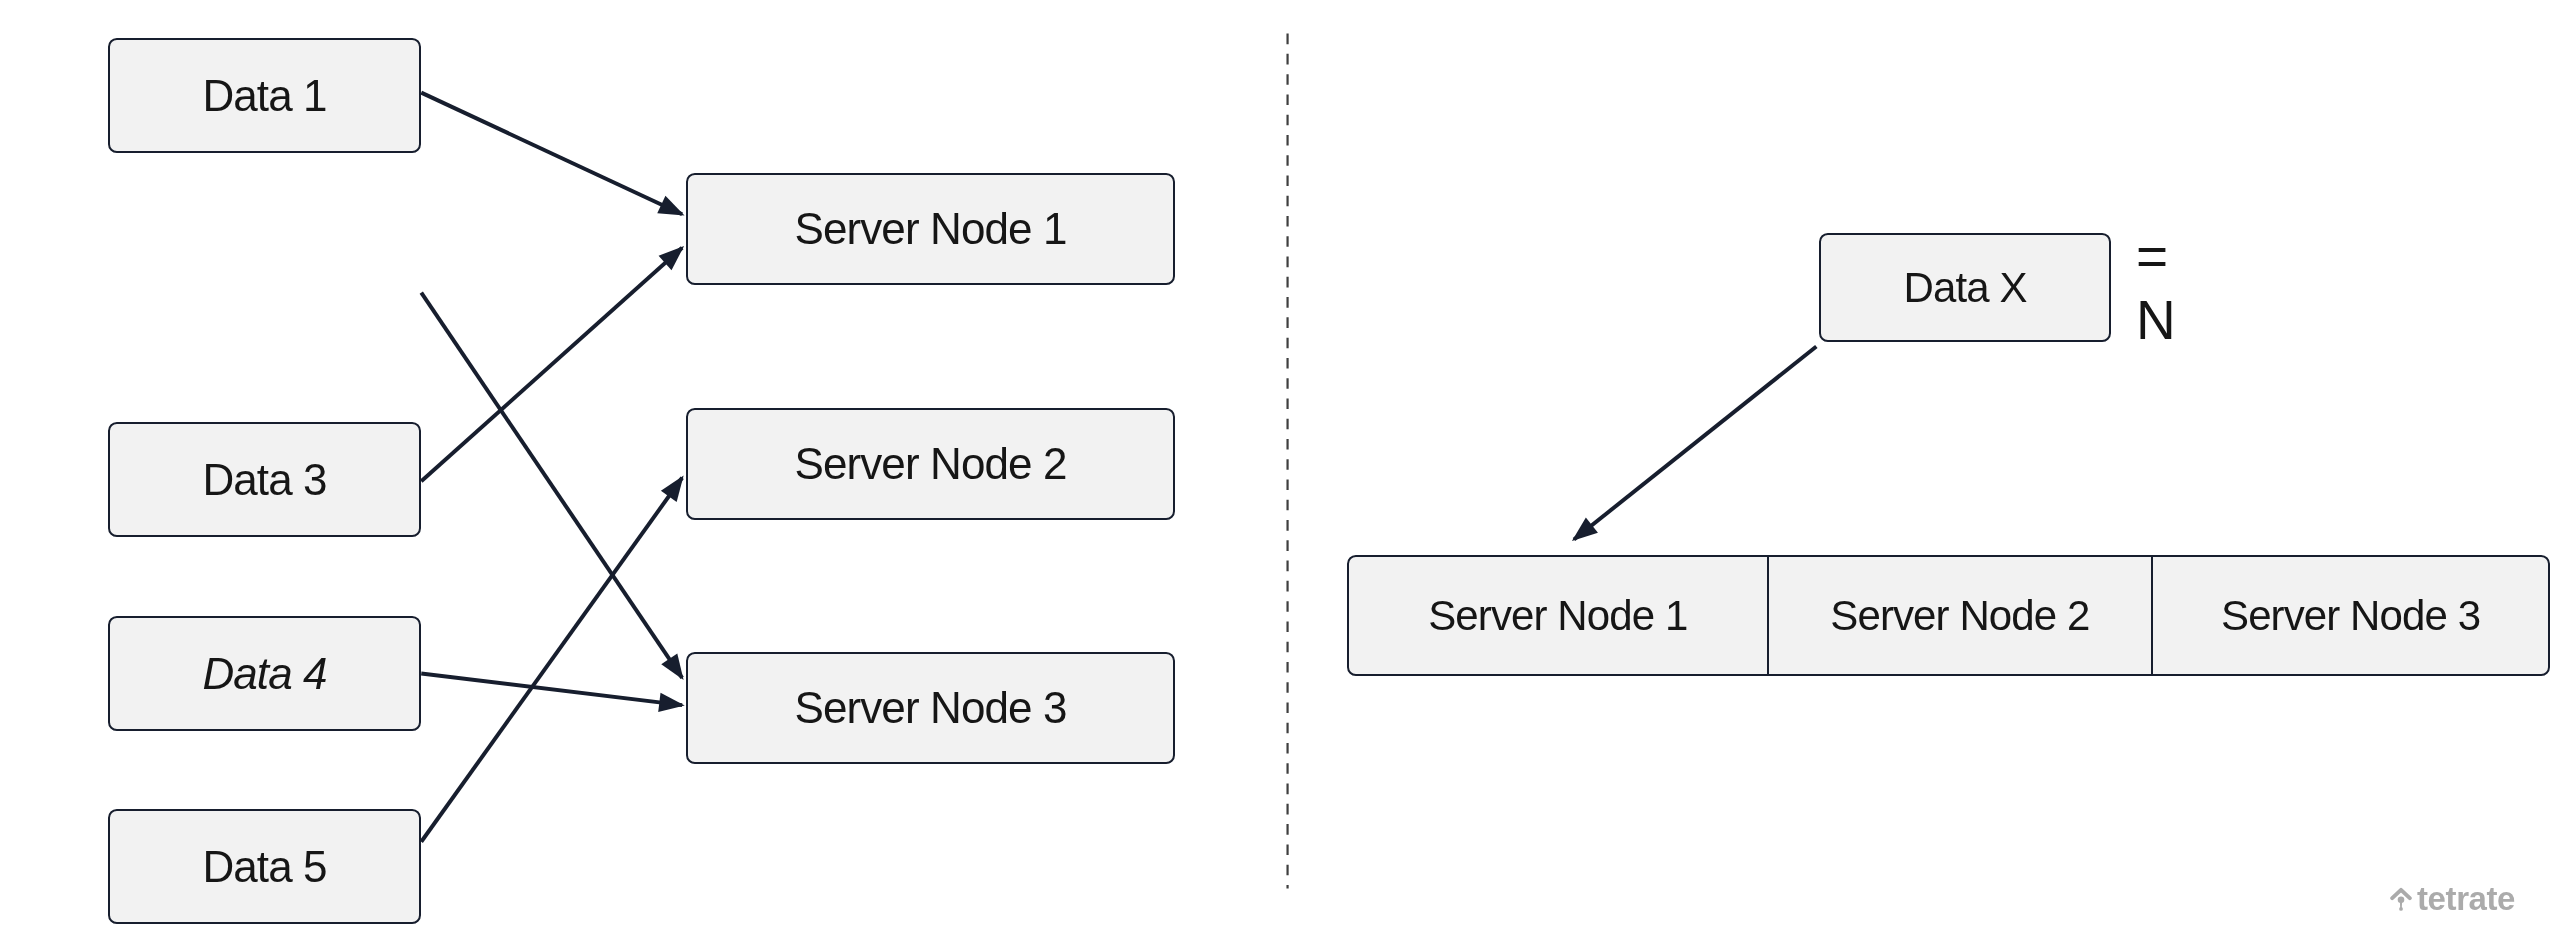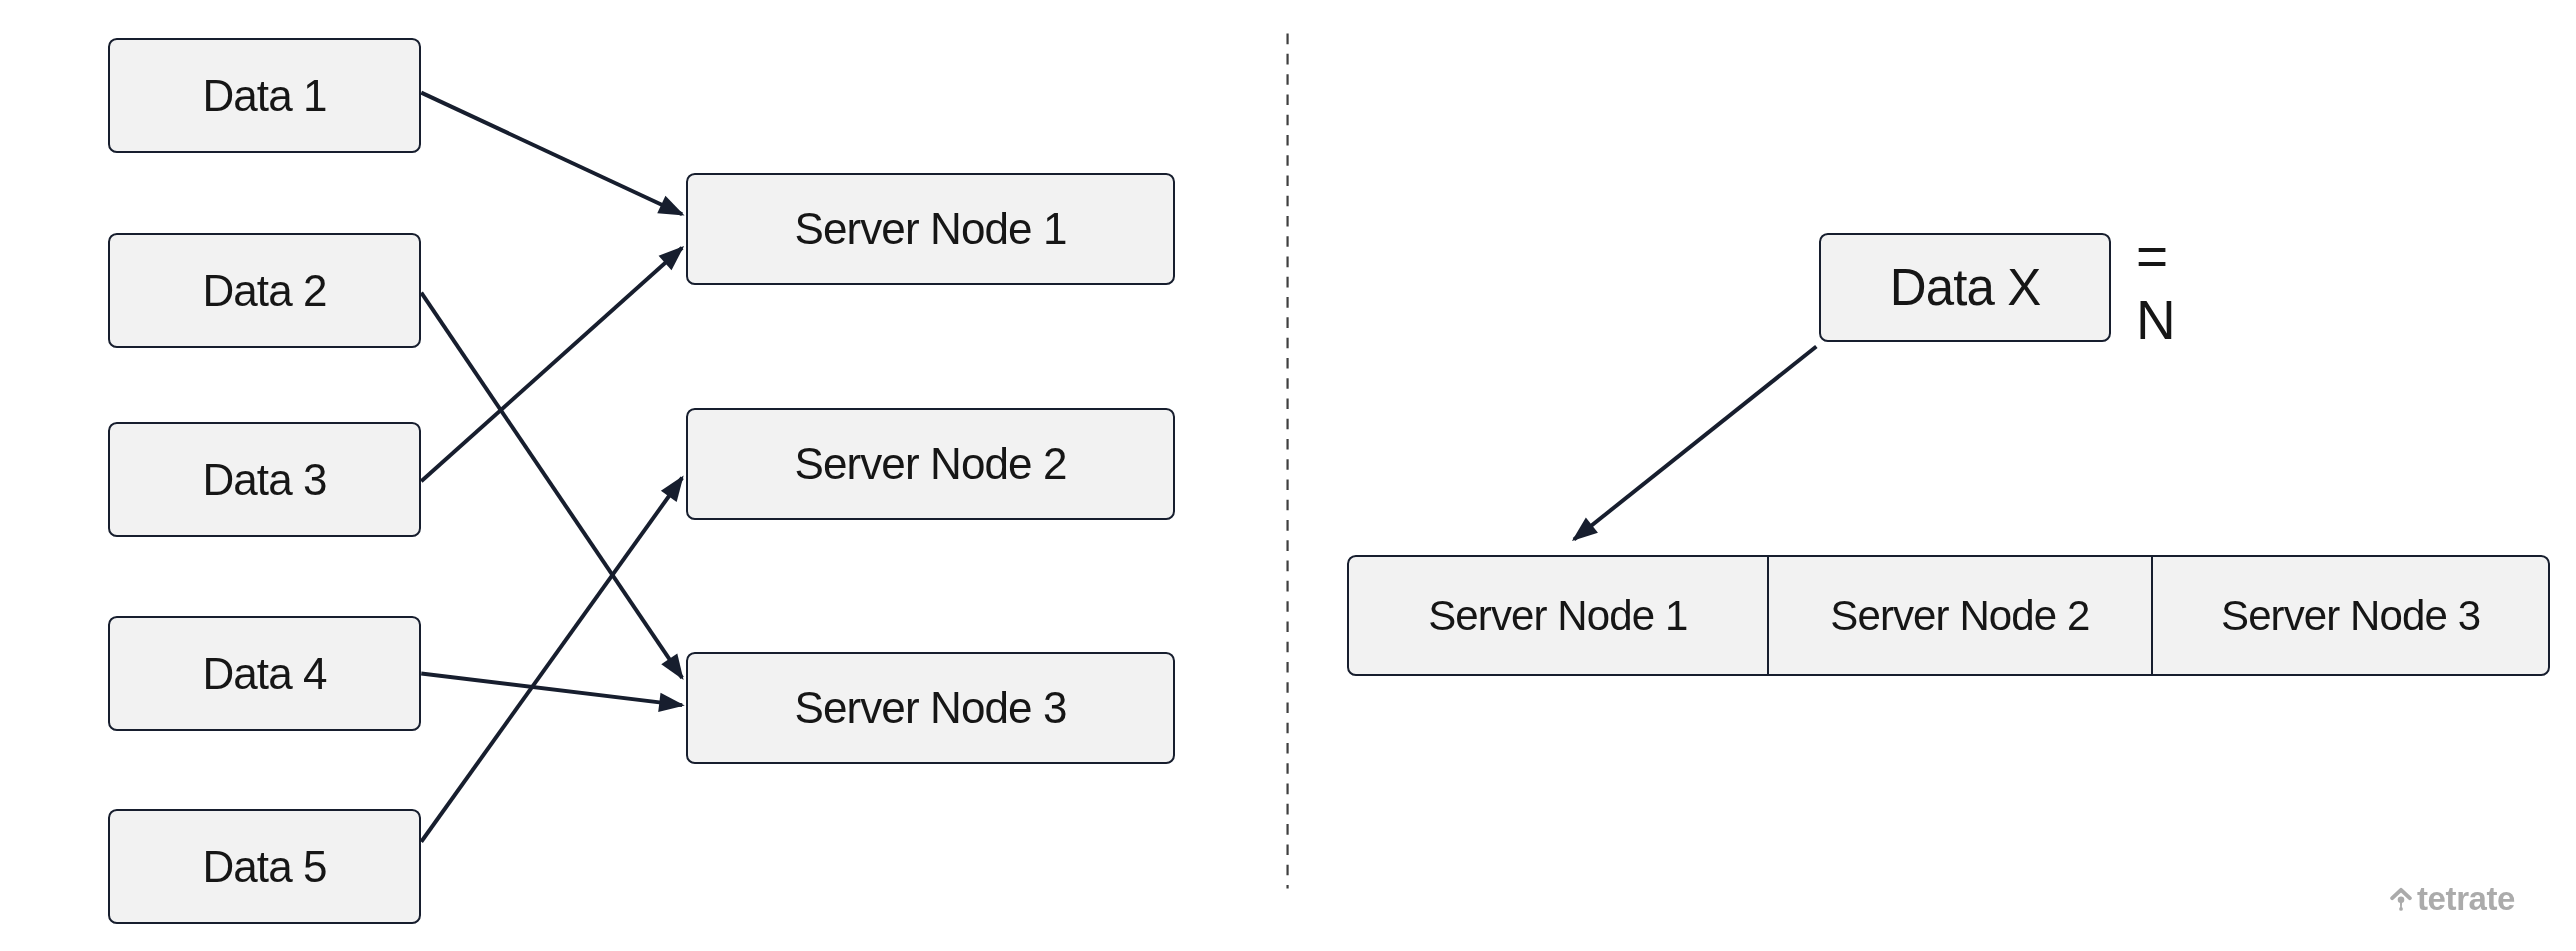--- a/index.html
+++ b/index.html
@@ -29,29 +29,29 @@
     color: var(--text, #161616);
     font-size: 44px;
     letter-spacing: -0.9px;
     white-space: nowrap;
   }
   
   .data-node { left: 108px; width: 313px; height: 115px; }
   .dn1 { top: 38px;  }
   .dn2 { top: 233px; }
   .dn3 { top: 422px; }
-  .dn4 { top: 616px; }
+  .dn4 { top: 616px; font-style: italic; }
   .dn5 { top: 809px; }
   
   .server-node { left: 686px; width: 489px; height: 112px; }
   .sn1 { top: 173px; }
   .sn2 { top: 408px; }
   .sn3 { top: 652px; }
   
-  .data-x { left: 1819px; top: 233px; width: 292px; height: 109px; font-size: 51px; }
+  .data-x { left: 1819px; top: 233px; width: 292px; height: 109px; font-size: 42px; }
   .equals-n {
     position: absolute; left: 2136px; top: 233px; height: 109px;
     display: flex; align-items: center;
     font-size: 55px; letter-spacing: -0.9px;
     color: var(--text, #161616);
   }
   .mod-label {
     position: absolute; left: 1724px; top: 427px;
     font-size: 48px; letter-spacing: -0.9px;
     color: var(--text, #161616);
@@ -106,23 +106,20 @@
       <line x1="478" y1="332" x2="774" y2="769" stroke="#171e2e" stroke-width="4.5" marker-end="url(#arrowhead)"></line>
       <line x1="478" y1="546" x2="774" y2="281" stroke="#171e2e" stroke-width="4.5" marker-end="url(#arrowhead)"></line>
       <line x1="478" y1="764" x2="774" y2="800" stroke="#171e2e" stroke-width="4.5" marker-end="url(#arrowhead)"></line>
       <line x1="478" y1="955" x2="774" y2="542" stroke="#171e2e" stroke-width="4.5" marker-end="url(#arrowhead)"></line>
       <line x1="2061" y1="393" x2="1786" y2="612" stroke="#171e2e" stroke-width="4.5" marker-end="url(#arrowhead)"></line>
     </svg>
 
   <div class="node data-node dn1">
     <span>Data 1</span>
   </div>
-  <div class="node data-node dn2">
-    <span>Data 2</span>
-  </div>
   <div class="node data-node dn3">
     <span>Data 3</span>
   </div>
   <div class="node data-node dn4">
     <span>Data 4</span>
   </div>
   <div class="node data-node dn5">
     <span>Data 5</span>
   </div>
 

